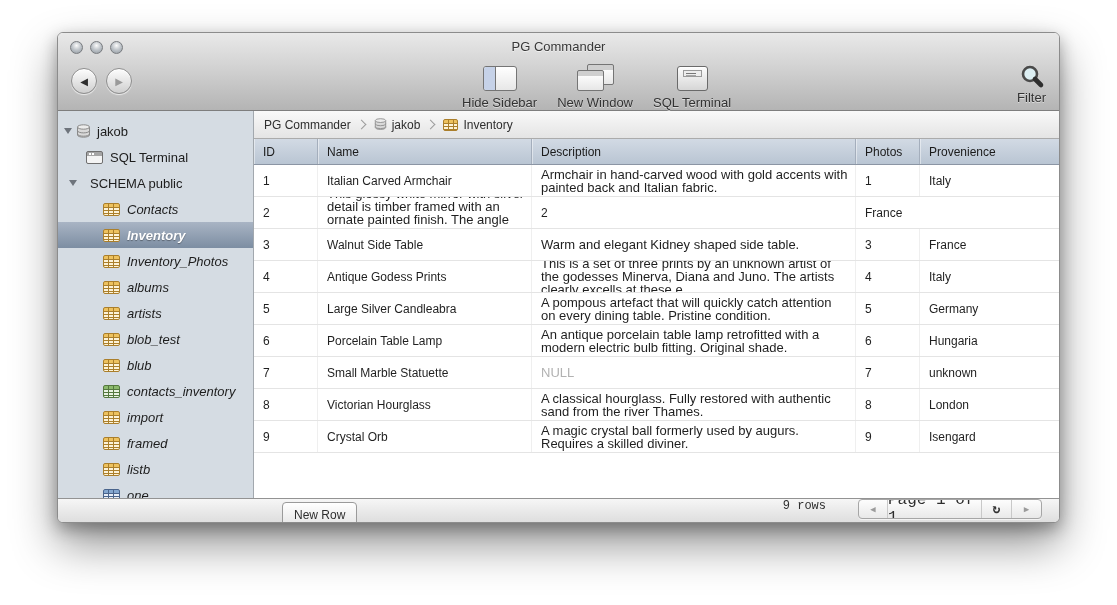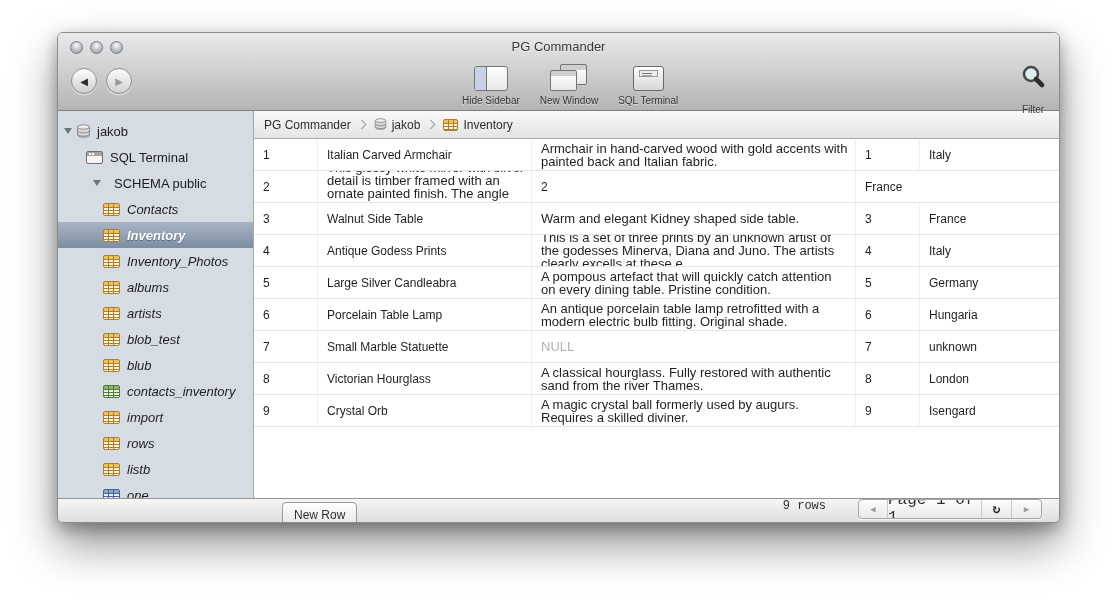--- a/index.html
+++ b/index.html
@@ -25,51 +25,51 @@
   .nav-buttons { position:absolute; left:13px; top:7px; display:flex; gap:9px; }
   .nav-btn { width:26px; height:26px; border-radius:50%; border:1px solid #8e8e8e;
     background:linear-gradient(#fdfdfd,#cfcfcf); display:flex; align-items:center; justify-content:center;
     font-size:10px; box-shadow:0 1px 1px rgba(255,255,255,.7), inset 0 1px 0 #fff; }
   .nav-btn.back { color:#2e2e2e; }
   .nav-btn.fwd  { color:#9a9a9a; }
 
   .tool-center { position:absolute; left:404px; top:3px; display:flex; gap:20px; }
   .tool-item { display:flex; flex-direction:column; align-items:center; gap:4px; }
   .tool-icon-box { height:27px; display:flex; align-items:flex-end; }
-  .tool-label { font-size:10px; color:#333; text-shadow:0 1px 0 rgba(255,255,255,.5); white-space:nowrap; }
+  .tool-label { font-size:13px; color:#333; text-shadow:0 1px 0 rgba(255,255,255,.5); white-space:nowrap; }
 
   .icon-hidesb { display:block; width:34px; height:25px; border:1px solid #757575; border-radius:3px;
     background:linear-gradient(#ffffff,#e7e7e7); position:relative; }
   .icon-hidesb::before { content:""; position:absolute; left:0; top:0; bottom:0; width:11px;
     background:#c6d2e8; border-right:1px solid #757575; border-radius:2px 0 0 2px; }
 
   .icon-newwin { display:block; width:37px; height:27px; position:relative; }
   .icon-newwin .w { position:absolute; width:27px; height:21px; border:1px solid #757575; border-radius:2px;
     background:linear-gradient(#cfcfcf 0 5px, #fbfbfb 5px, #e6e6e6 100%); }
   .icon-newwin .w1 { right:0; top:0; }
   .icon-newwin .w2 { left:0; bottom:0; }
 
   .icon-sqlterm { display:block; width:31px; height:25px; border:1px solid #6a6a6a; border-radius:3px;
     background:linear-gradient(#fdfdfd,#d6d6d6); position:relative; box-shadow:inset 0 1px 0 #fff; }
   .st-band { position:absolute; left:5px; top:3px; width:19px; height:7px; border:1px solid #9a9a9a; background:#ededed; }
   .st-band::before { content:""; position:absolute; left:2px; top:2px; width:10px; height:1px;
     background:#777; box-shadow:0 2px 0 #a5a5a5; }
 
-  .filter-wrap { position:absolute; right:13px; top:3px; display:flex; flex-direction:column; align-items:center; gap:14px; }
+  .filter-wrap { position:absolute; right:13px; top:3px; display:flex; flex-direction:column; align-items:center; gap:0; }
 
   
   .main { display:flex; height:387px; }
 
   .sidebar { width:196px; background:#d5dce3; border-right:1px solid #a2a8ae; overflow:hidden; padding-top:7px; }
   .sb-item { height:26px; display:flex; align-items:center; font-size:13px; color:#1d1d1d; }
   .sb-item .sb-label { margin-left:7px; }
   .sb-item.lvl-db { padding-left:6px; }
   .sb-item.lvl-db .sb-label { margin-left:6px; }
   .sb-item.lvl-term { padding-left:28px; }
-  .sb-item.lvl-schema { padding-left:11px;margin-left:24px; }
+  .sb-item.lvl-schema { padding-left:11px; }
   .sb-item.lvl-schema .sb-label { margin-left:9px; }
   .sb-item.lvl-table { padding-left:45px;font-style:italic; }
   .sb-item.selected { background:linear-gradient(#a9b4c4,#7c8da2); color:#fff; font-weight:bold;
     text-shadow:0 1px 1px rgba(0,0,0,.35); }
   .disclosure { width:0; height:0; border-left:4.5px solid transparent; border-right:4.5px solid transparent;
     border-top:6px solid #6e747c; margin-right:4px; flex:none; }
   .tbl-icon { display:inline-block; width:17px; height:13px; border:1px solid var(--f); border-radius:2px;
     flex:none; background-color:var(--c);
     background-image:
       linear-gradient(to right, transparent 0 4px, var(--f) 4px 5px, transparent 5px 9px, var(--f) 9px 10px, transparent 10px),
@@ -236,21 +236,21 @@
       <div class="sb-item lvl-table">
         <span class="tbl-icon green"></span>
         <span class="sb-label">contacts_inventory</span>
       </div>
       <div class="sb-item lvl-table">
         <span class="tbl-icon orange"></span>
         <span class="sb-label">import</span>
       </div>
       <div class="sb-item lvl-table">
         <span class="tbl-icon orange"></span>
-        <span class="sb-label">rows</span>
+        <span class="sb-label">framed</span>
       </div>
       <div class="sb-item lvl-table">
         <span class="tbl-icon orange"></span>
         <span class="sb-label">listb</span>
       </div>
       <div class="sb-item lvl-table">
         <span class="tbl-icon blue"></span>
         <span class="sb-label">one</span>
       </div>
     </div>
@@ -271,20 +271,27 @@
           </span>
           <span>jakob</span>
         </span>
         <span class="bc-sep"></span>
         <span class="bc-item">
           <span class="tbl-icon orange"></span>
           <span>Inventory</span>
         </span>
       </div>
 
+      <div class="grid-head">
+        <div class="hcell">ID</div>
+        <div class="hcell">Name</div>
+        <div class="hcell">Description</div>
+        <div class="hcell">Photos</div>
+        <div class="hcell">Provenience</div>
+      </div>
 
       <div class="grid-body">
         <div class="trow">
           <div class="cell">1</div>
           <div class="cell">Italian Carved Armchair</div>
           <div class="cell c-desc">Armchair in hand-carved wood with gold accents with painted back and Italian fabric.</div>
           <div class="cell">1</div>
           <div class="cell">Italy</div>
         </div>
         <div class="trow">

